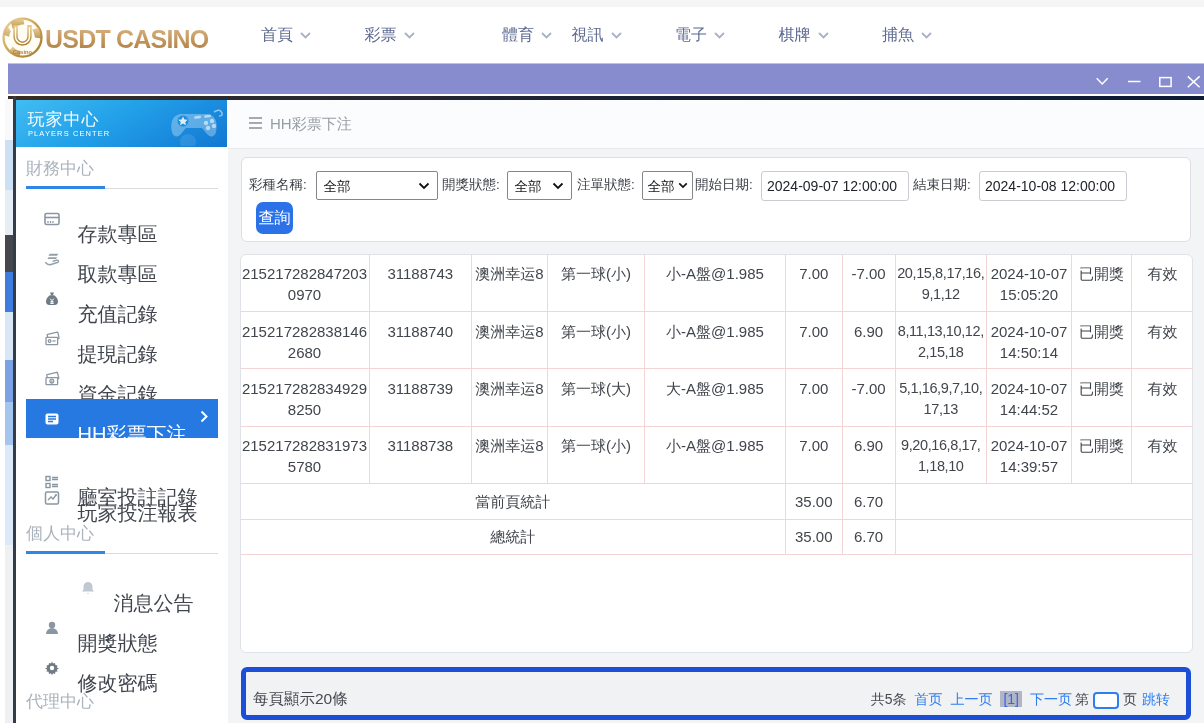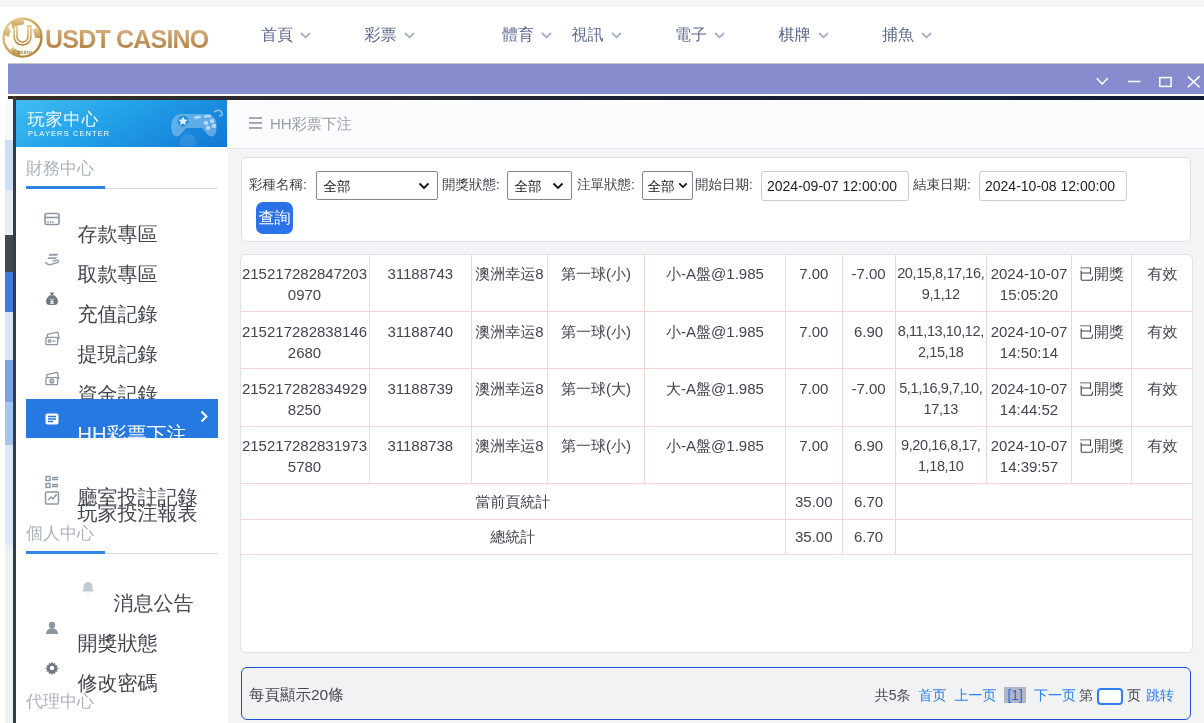--- a/index.html
+++ b/index.html
@@ -74,21 +74,21 @@
   border-right:1px solid #e8d4d6; border-bottom:2px solid #6a5f5b; }
 td { text-align:center; font-size:15px; color:#41454c; border-right:1px solid #f5d4d6;
   border-bottom:1px solid #f5d4d6; line-height:21px; word-break:break-all; }
 tr.r td { height:57.2px; padding-top:8.5px; vertical-align:top; }
 tr.tot td { height:35.8px; font-size:15px; }
 td.res { font-size:14.5px; letter-spacing:-0.4px; }
 th:last-child, td:last-child { border-right:none; }
 
 
 #footer { position:absolute; left:13px; top:567px; width:950px; height:53px; background:#f0f2f4;
-  border:1px solid #1d4ed8; border-radius:6px; }
+  border:5px solid #1d4ed8; border-radius:6px; }
 #footer .pp { position:absolute; left:7px; top:17px; font-size:15.5px; color:#45494f; }
 #pager { position:absolute; right:16px; top:19px; font-size:14px; color:#45494f; }
 #pager span { margin-left:8px; }
 #pager .lnk { color:#2f7ff0; }
 #pager .cur { background:#b2b5c4; color:#2f67f0; padding:0 3px; }
 #pager .pin { display:inline-block; width:26px; height:17px; border:2px solid #2d7ff0;
   border-radius:4px; background:#fff; vertical-align:-5px; margin-left:4px; }
 </style>
 </head>
 <body>

